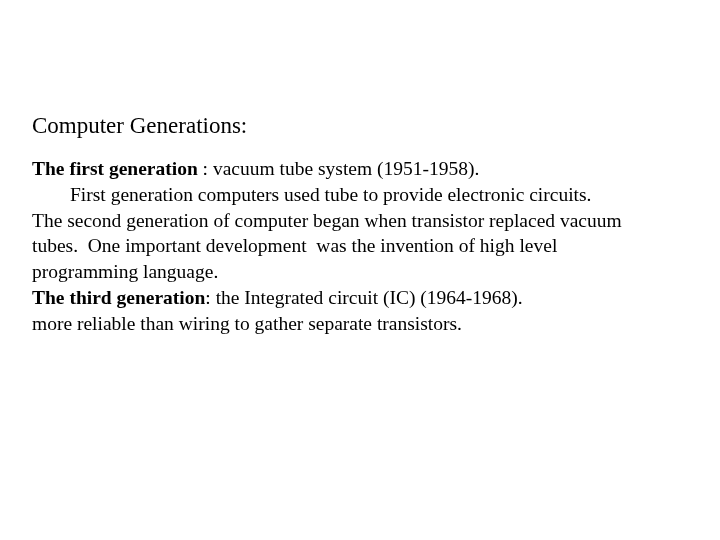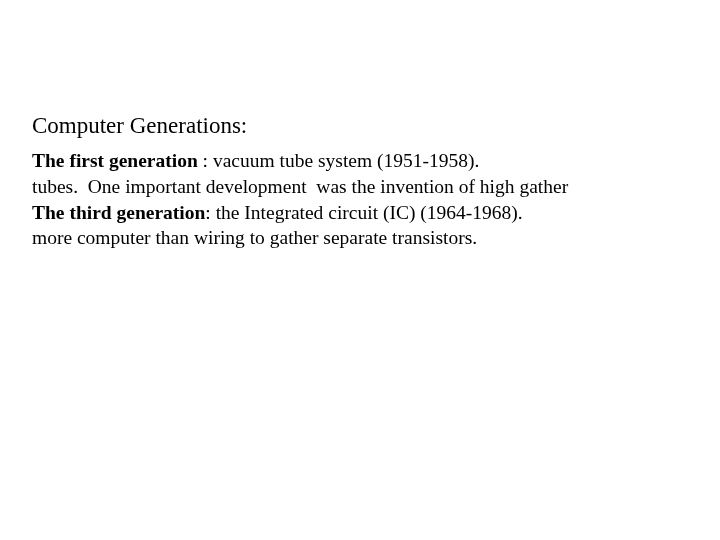--- a/index.html
+++ b/index.html
@@ -25,21 +25,21 @@
     left: 32px;
     top: 112px;
     font-size: 23px;
     line-height: 28px;
     font-weight: normal;
     white-space: pre;
   }
   .body-block {
     position: absolute;
     left: 32px;
-    top: 148px;
+    top: 156px;
     width: 688px;
     font-size: 19.5px;
     line-height: 25.8px;
   }
   .line {
     white-space: pre;
     letter-spacing: 0px;
   }
   .line.indent {
     padding-left: 38px;
@@ -51,18 +51,21 @@
 </head>
 <body>
 
 <div class="slide">
 
   <div class="slide-title">Computer Generations:</div>
 
   <div class="body-block">
 
   <div class="line"><span class="b">The first generation</span><span> : vacuum tube system (1951-1958).</span></div>
-      <div class="line"><span>tubes.  One important development  was the invention of high gather</span></div>
+      <div class="line indent"><span>First generation computers used tube to provide electronic circuits.</span></div>
+      <div class="line"><span>The second generation of computer began when transistor replaced vacuum</span></div>
+      <div class="line"><span>tubes.  One important development  was the invention of high level</span></div>
+      <div class="line"><span>programming language.</span></div>
       <div class="line"><span class="b">The third generation</span><span>: the Integrated circuit (IC) (1964-1968).</span></div>
-      <div class="line"><span>more computer than wiring to gather separate transistors.</span></div>
+      <div class="line"><span>more reliable than wiring to gather separate transistors.</span></div>
     </div>
 
 </div>
 
 </body></html>

